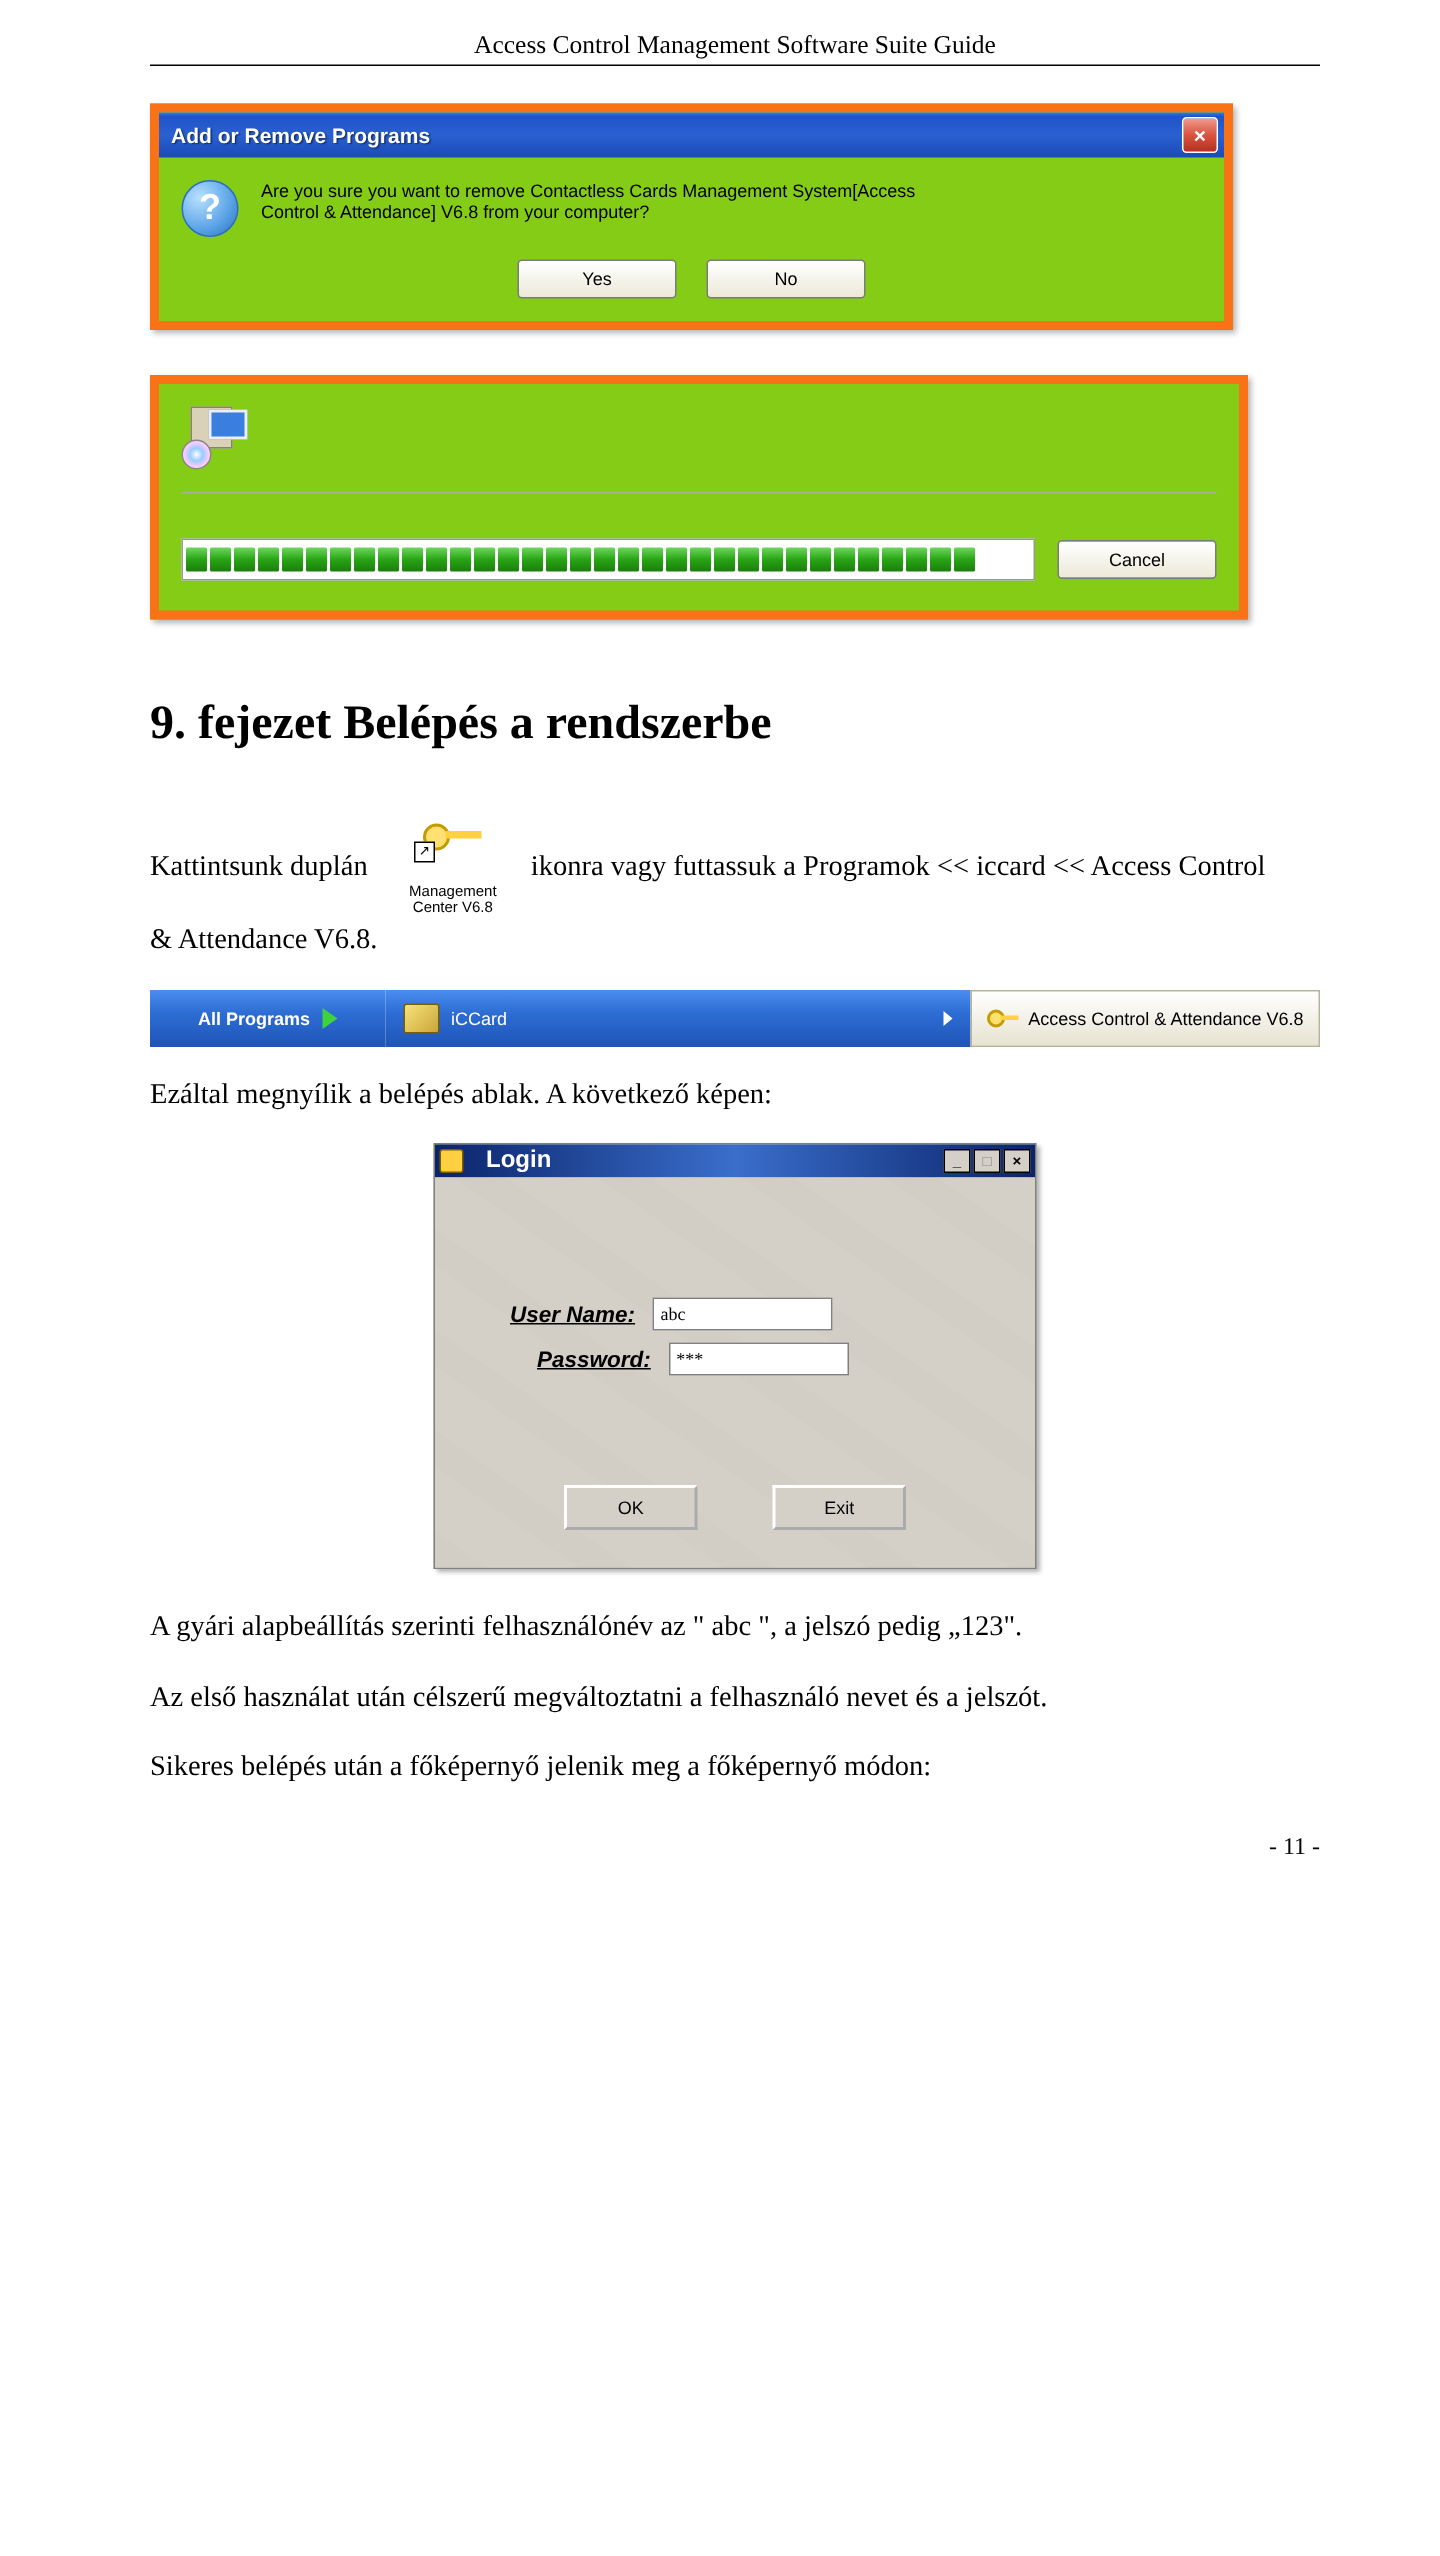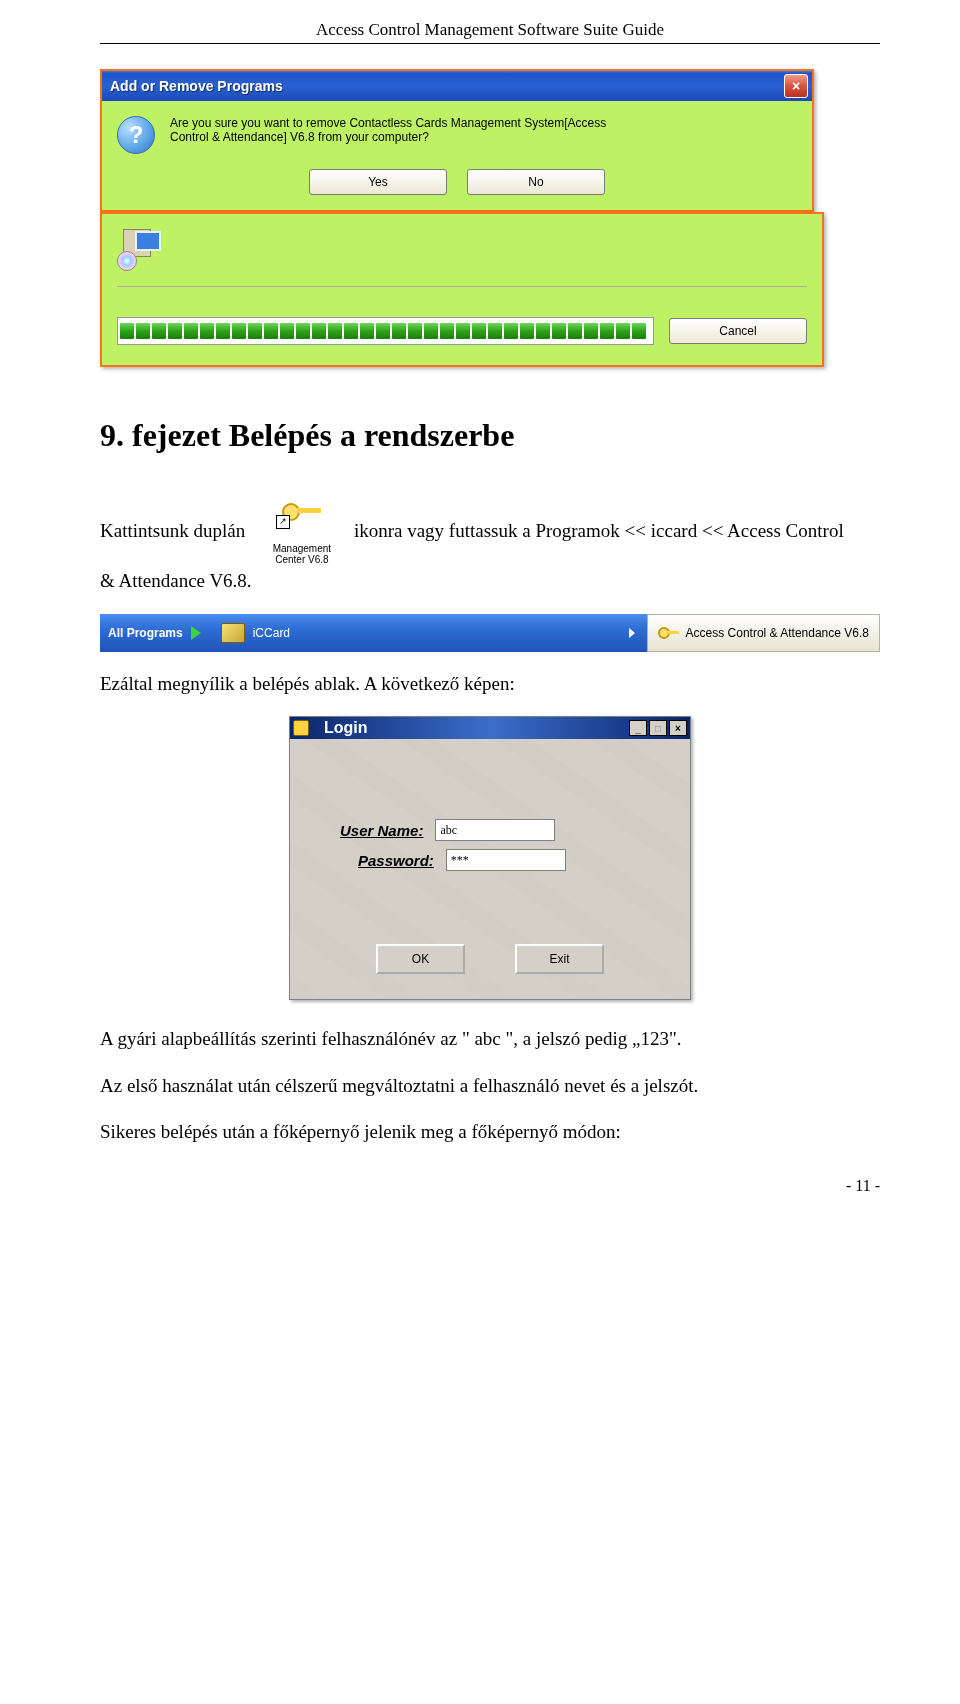--- a/index.html
+++ b/index.html
@@ -18,23 +18,24 @@
     font-size: 17px;
     margin-bottom: 3px;
   }
   .header-hr {
     border: none;
     border-top: 1px solid #000;
     margin: 0 0 25px 0;
   }
   
   .xp-win {
-    border: 2px solid #f97316;
-    background: #bef264;
+    border: 6px solid #f97316;
+    background: #84cc16;
     box-shadow: 2px 2px 4px rgba(0,0,0,0.3);
+    margin-bottom: 30px;
   }
   .xp-win.w1 { width: 710px; }
   .xp-win.w2 { width: 720px; }
   .xp-titlebar {
     background: linear-gradient(to bottom, #3b7de3 0%, #1e54c7 8%, #2a60d0 50%, #1a4bb8 100%);
     height: 30px;
     display: flex;
     align-items: center;
     padding: 0 4px 0 8px;
     color: #fff;
@@ -61,21 +62,21 @@
     border:1px solid #2b6fc1;
     flex-shrink:0;
   }
   .btn-row { display:flex; justify-content:center; gap:20px; margin-top:15px; }
   .xp-btn {
     min-width:80px; height:24px;
     background:linear-gradient(to bottom,#fff,#ece9d8);
     border:1px solid #7b7b7b; border-radius:3px;
     font-family:Tahoma,sans-serif; font-size:12px;
     display:flex;align-items:center;justify-content:center;
-    padding:0 28px;
+    padding:0 12px;
   }
   
   .d2-body { padding: 15px 15px 20px 15px; }
   .installer-icon {
     width:42px;height:42px;position:relative;margin-bottom:15px;
   }
   .installer-icon .box{width:26px;height:26px;background:#d9d2b8;border:1px solid #8a8360;position:absolute;top:0;left:6px;}
   .installer-icon .mon{width:22px;height:16px;background:#3a7ee0;border:2px solid #eee;position:absolute;top:2px;left:18px;}
   .installer-icon .cd{width:18px;height:18px;border-radius:50%;background:radial-gradient(circle,#fff,#9cf,#fcf,#cfc);position:absolute;bottom:0;left:0;border:1px solid #888;}
   .sep-line{border:none;border-top:1px solid #b0ad9c;margin:12px 0 30px 0;}
@@ -103,21 +104,21 @@
   }
   .mgmt-icon .key .ring{width:14px;height:14px;border:2px solid #c49b00;border-radius:50%;position:absolute;left:0;top:0;background:#ffe070;}
   .mgmt-icon .key .shaft{width:24px;height:5px;background:#ffd040;position:absolute;left:15px;top:5px;}
   .mgmt-icon .badge{width:12px;height:12px;background:#fff;border:1px solid #000;position:absolute;top:16px;left:24px;font-size:9px;line-height:10px;}
   .mgmt-icon .lbl{position:absolute;bottom:2px;width:100%;left:0;line-height:11px;}
   
   .start-bar {
     display:flex;align-items:stretch;height:38px;margin:10px 0;
     font-family:Tahoma,sans-serif;font-size:12px;
   }
-  .sb-seg1{background:linear-gradient(to bottom,#4b8df0,#2d6dd4 40%,#1f54b8);color:#fff;font-weight:bold;display:flex;align-items:center;padding:0 8px;gap:8px;}
+  .sb-seg1{background:linear-gradient(to bottom,#4b8df0,#2d6dd4 40%,#1f54b8);color:#fff;font-weight:bold;display:flex;align-items:center;padding:0 32px;gap:8px;}
   .sb-tri{width:0;height:0;border-top:7px solid transparent;border-bottom:7px solid transparent;border-left:10px solid #3fd23f;}
   .sb-seg2{flex:1;background:linear-gradient(to bottom,#4b8df0,#2d6dd4 40%,#1f54b8);display:flex;align-items:center;color:#fff;padding:4px 12px;gap:10px;justify-content:space-between;}
   .sb-seg2 .inner{display:flex;align-items:center;gap:8px;}
   .sb-iccard-icon{width:22px;height:18px;background:linear-gradient(135deg,#f7e27a,#c9a63a);border:1px solid #7a5e00;border-radius:2px;}
   .sb-seg3{background:linear-gradient(to bottom,#fff,#e7e3d1);border:1px solid #b7b39b;display:flex;align-items:center;padding:0 10px;gap:8px;color:#000;}
   .keyicon-sm{width:20px;height:12px;position:relative;}
   .keyicon-sm .r{width:8px;height:8px;border:2px solid #c49b00;border-radius:50%;background:#ffe070;position:absolute;left:0;top:0;}
   .keyicon-sm .s{width:12px;height:3px;background:#ffd040;position:absolute;left:9px;top:4px;}
   .tri-right{width:0;height:0;border-top:5px solid transparent;border-bottom:5px solid transparent;border-left:6px solid #fff;}
   

